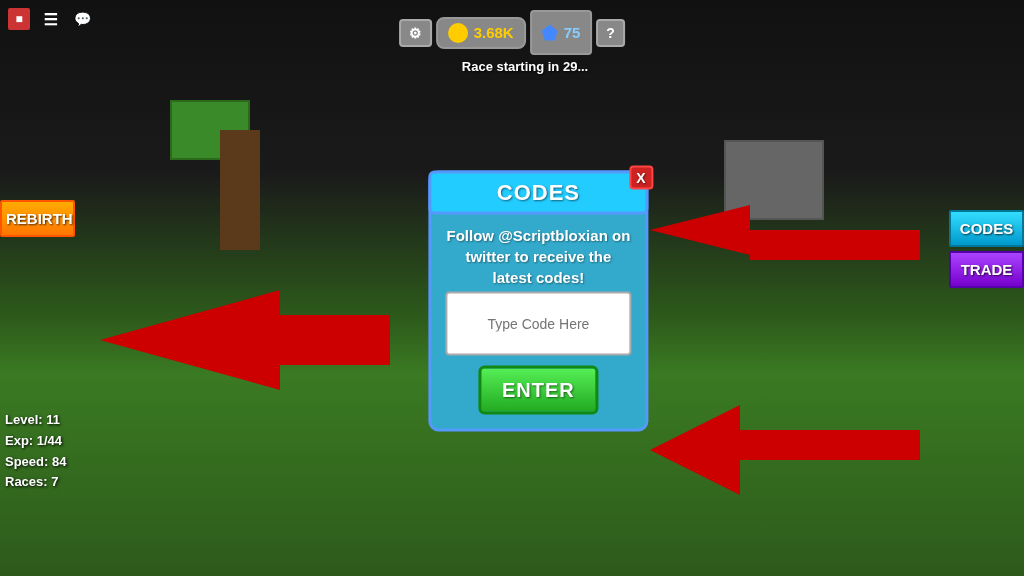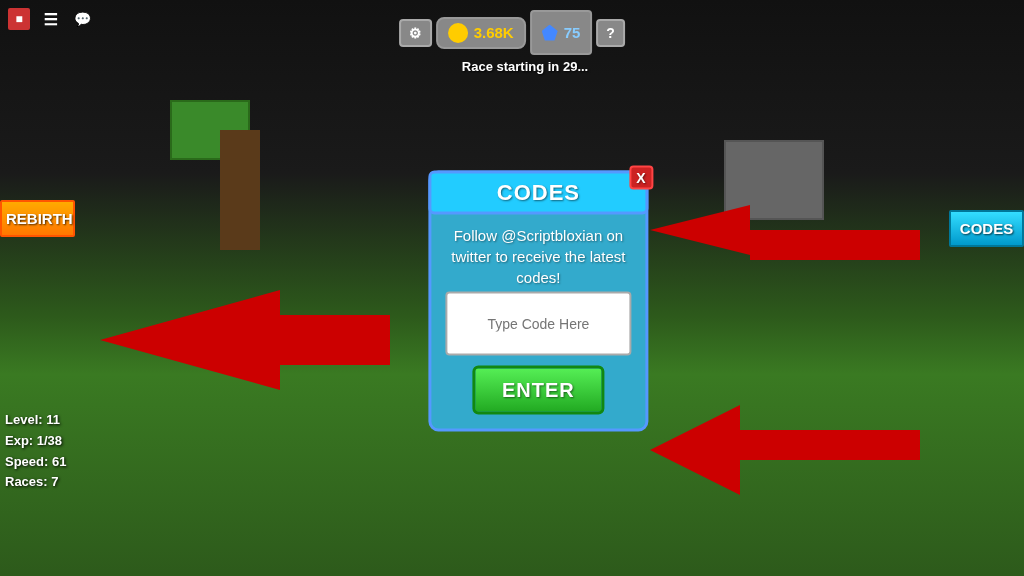--- a/index.html
+++ b/index.html
@@ -228,41 +228,41 @@
       justify-content: center;
     }
 
     #codes-modal-body {
       padding: 10px 14px;
       text-align: center;
     }
 
     #codes-description {
       color: white;
-      font-weight: normal;
+      font-weight: bold;
       font-size: 15px;
       line-height: 1.4;
       margin-bottom: 4px;
       text-shadow: 1px 1px 2px rgba(0,0,0,0.4);
     }
 
     #code-input {
       width: 100%;
       background: white;
       border: 2px solid #aaa;
       border-radius: 4px;
       padding: 22px 10px;
       font-size: 14px;
       color: #666;
       margin-bottom: 10px;
       text-align: center;
     }
 
     #enter-btn {
-      width: 132px;
+      width: 120px;
       padding: 10px 18px;
       background: linear-gradient(180deg, #55ee55, #22aa22);
       border: 3px solid #118811;
       border-radius: 6px;
       color: white;
       font-weight: 900;
       font-size: 20px;
       cursor: pointer;
       letter-spacing: 1px;
       text-shadow: 1px 1px 2px rgba(0,0,0,0.5);
@@ -341,27 +341,28 @@
   </div>
   <div id="race-timer">Race starting in 29...</div>
 </div>
 
 <div id="left-sidebar">
   <button class="sidebar-btn" id="btn-rebirth">REBIRTH</button>
 </div>
 
 <div id="player-stats">
   <div>Level: 11</div>
-  <div>Exp: 1/38</div>
-  <div>Speed: 61</div>
+  <div>Exp: 1/44</div>
+  <div>Speed: 84</div>
   <div>Races: 7</div>
 </div>
 
 <div id="right-sidebar">
   <button class="sidebar-btn" id="btn-codes-right">CODES</button>
+  <button class="sidebar-btn" id="btn-trade-right">TRADE</button>
 </div>
 
 <div id="codes-modal">
   <div id="codes-modal-title">
     <span>CODES</span>
     <div id="close-btn">X</div>
   </div>
   <div id="codes-modal-body">
     <div id="codes-description">Follow @Scriptbloxian on twitter to receive the latest codes!</div>
     <input id="code-input" type="text" placeholder="Type Code Here" style="">

